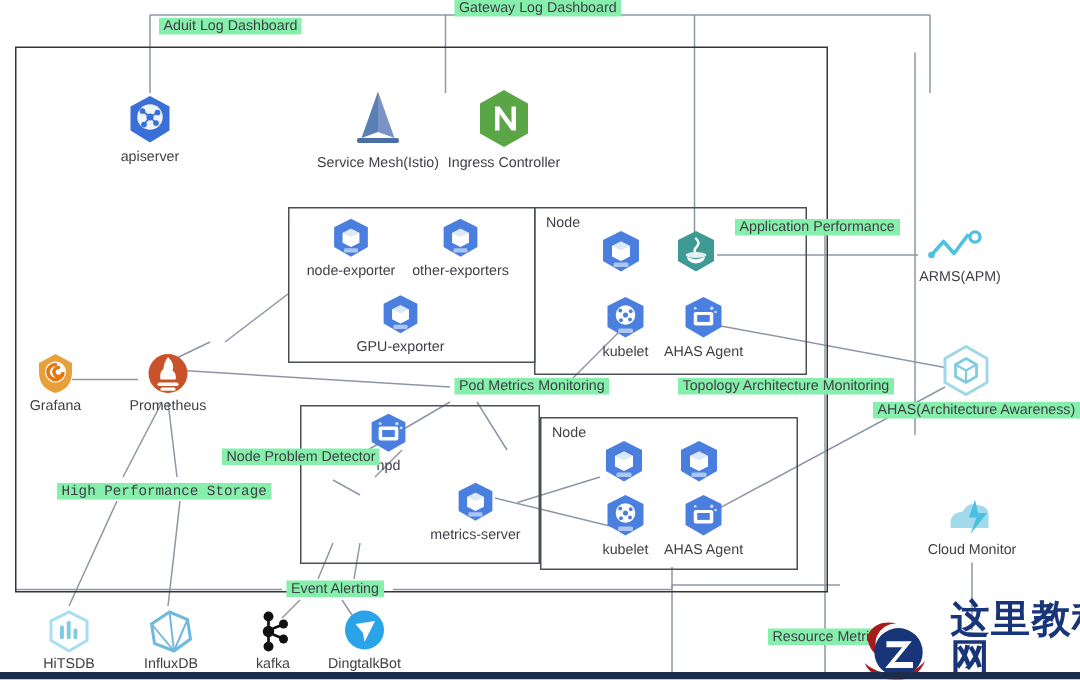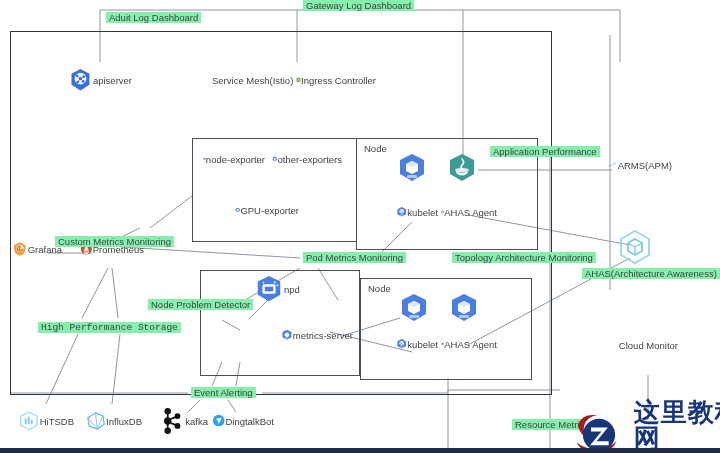--- a/index.html
+++ b/index.html
@@ -6,21 +6,21 @@
   body{
     width:720px;height:453px;position:relative;overflow:hidden;
     font-family:"Liberation Sans","DejaVu Sans",sans-serif;
     color:#3a3a3a;
   }
   #stage{position:absolute;left:0;top:0;width:720px;height:453px;}
   svg.lines{position:absolute;left:0;top:0;width:720px;height:453px;pointer-events:none;}
 
   .lbl{position:absolute;font-size:9.5px;line-height:11px;color:#3f3f46;white-space:nowrap;background:#86efac;padding:0 3px;}
   .node-lbl{position:absolute;font-size:9.5px;color:#3f3f46;white-space:nowrap;}
-  .icon-wrap{position:absolute;display:flex;flex-direction:row;align-items:center;width:64px;}
+  .icon-wrap{position:absolute;display:flex;flex-direction:column;align-items:center;width:64px;}
   .icon-wrap .cap{font-size:9.5px;line-height:11px;color:#3f3f46;white-space:nowrap;margin-top:1px;text-align:center;}
   .ico{display:block;}
 
   .box{position:absolute;border:1.3px solid #4b4f58;background:transparent;}
   .outer{position:absolute;border:1.3px solid #33373d;}
   .bottombar{position:absolute;left:0;bottom:0;width:720px;height:5px;background:#1d2b4c;}
 
   .wm{position:absolute;display:flex;align-items:center;}
   .wm .cn{font-family:"Liberation Serif","DejaVu Serif",serif;font-weight:bold;font-size:26px;color:#18357a;letter-spacing:1px;line-height:26px;}
   .wm .en{font-family:"Liberation Serif","DejaVu Serif",serif;font-size:15px;color:#18357a;letter-spacing:.5px;line-height:16px;}
@@ -273,21 +273,21 @@
   <div class="icon-wrap" style="left:235px;top:195px;width:64px;">
     <svg class="ico" width="30" height="30" viewBox="0 0 32 32">
       <polygon points="16,2 28,8 28,22 16,29 4,22 4,8" fill="#4a7fe0"></polygon>
       <polygon points="16,9 22,12 22,19 16,22 10,19 10,12" fill="#fff"></polygon>
       <polygon points="16,9 22,12 16,15 10,12" fill="#dce8fb"></polygon>
       <rect x="11" y="23" width="10" height="3" rx="1" fill="#fff" opacity=".55"></rect>
     </svg>
     <span class="cap">GPU-exporter</span>
   </div>
 
-  <div class="icon-wrap" style="left:254px;top:274px;width:46px;">
+  <div class="icon-wrap" style="left:236px;top:274px;width:46px;">
     <svg class="ico" width="30" height="30" viewBox="0 0 32 32">
       <polygon points="16,2 28,8 28,22 16,29 4,22 4,8" fill="#4a7fe0"></polygon>
       <rect x="9" y="11" width="14" height="10" rx="1.6" fill="#fff"></rect>
       <rect x="11.5" y="13.5" width="9" height="5" fill="#4a7fe0"></rect>
       <g fill="#cfe0fb">
           <circle cx="22" cy="9" r="1.2"></circle>
           <circle cx="25" cy="12" r="1"></circle>
           <circle cx="10" cy="9" r="1"></circle>
         </g>
     </svg>
@@ -394,21 +394,20 @@
       <rect x="11.8" y="14" width="8.4" height="4.6" fill="#4a7fe0"></rect>
       <g fill="#cfe0fb">
           <circle cx="21.5" cy="9.5" r="1.1"></circle>
           <circle cx="24" cy="12" r=".9"></circle>
           <circle cx="10.5" cy="9.5" r=".9"></circle>
         </g>
     </svg>
     <span class="cap">AHAS Agent</span>
   </div>
 
-  <div class="lbl" style="left:55px;top:236px;">Custom Metrics Monitoring</div>
   <div class="lbl" style="left:303px;top:252px;">Pod Metrics Monitoring</div>
   <div class="lbl" style="left:452px;top:252px;">Topology Architecture Monitoring</div>
   <div class="lbl" style="left:490px;top:146px;">Application Performance</div>
   <div class="lbl" style="left:148px;top:299px;">Node Problem Detector</div>
   <div class="lbl" style="left:38px;top:322px;font-family:Liberation Mono, monospace;">High Performance Storage</div>
   <div class="lbl" style="left:191px;top:387px;">Event Alerting</div>
   <div class="lbl" style="left:512px;top:419px;">Resource Metri</div>
 
   <div class="wm" style="left:570px;top:400px;">
     <svg width="74" height="56" viewBox="0 0 74 56">

